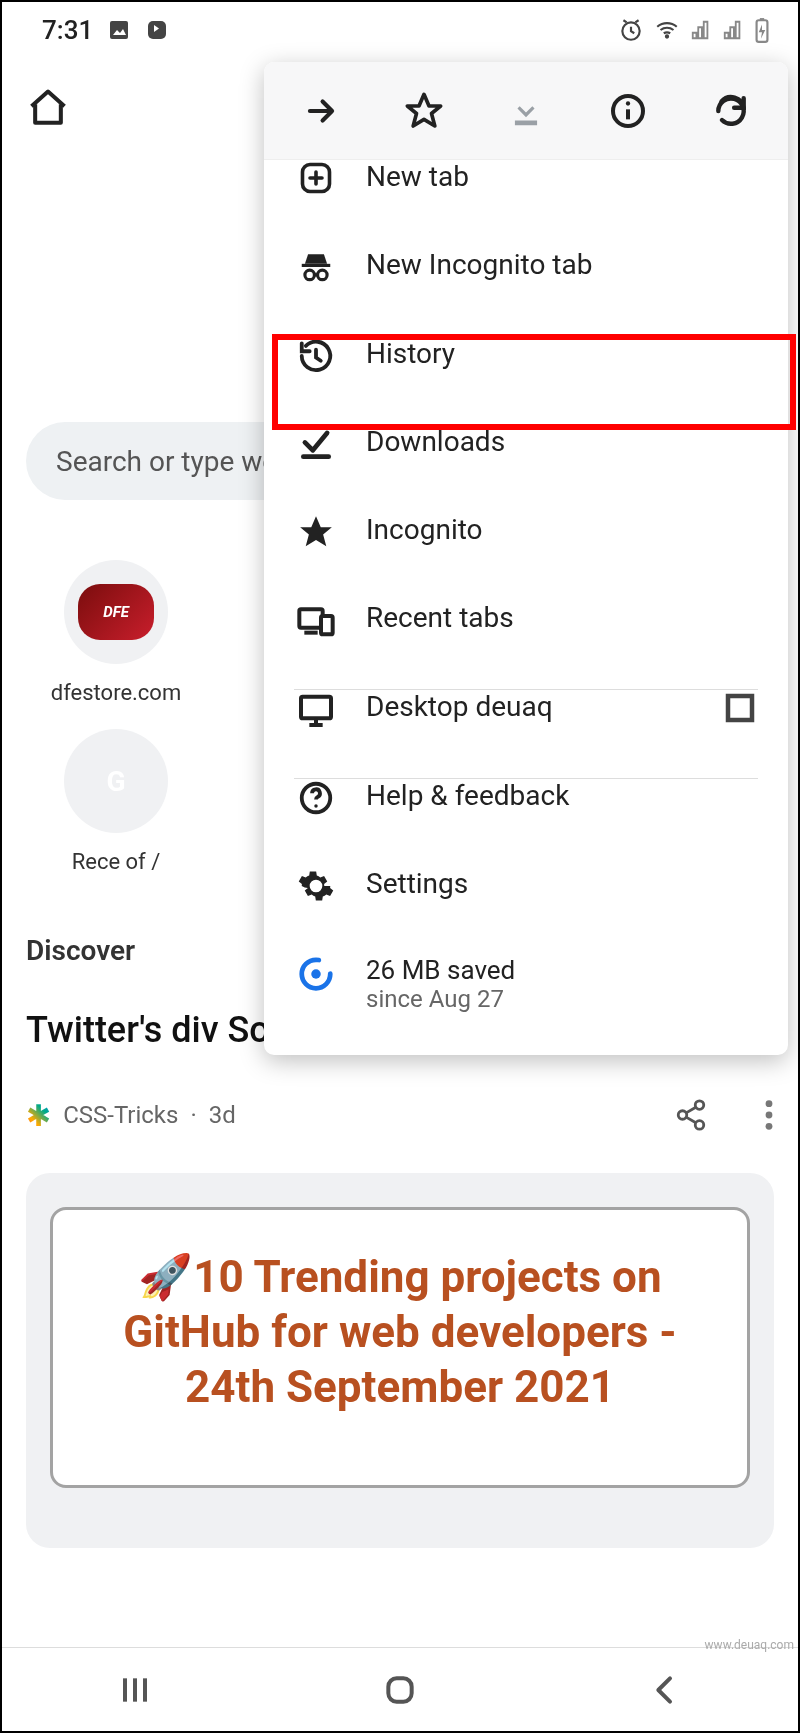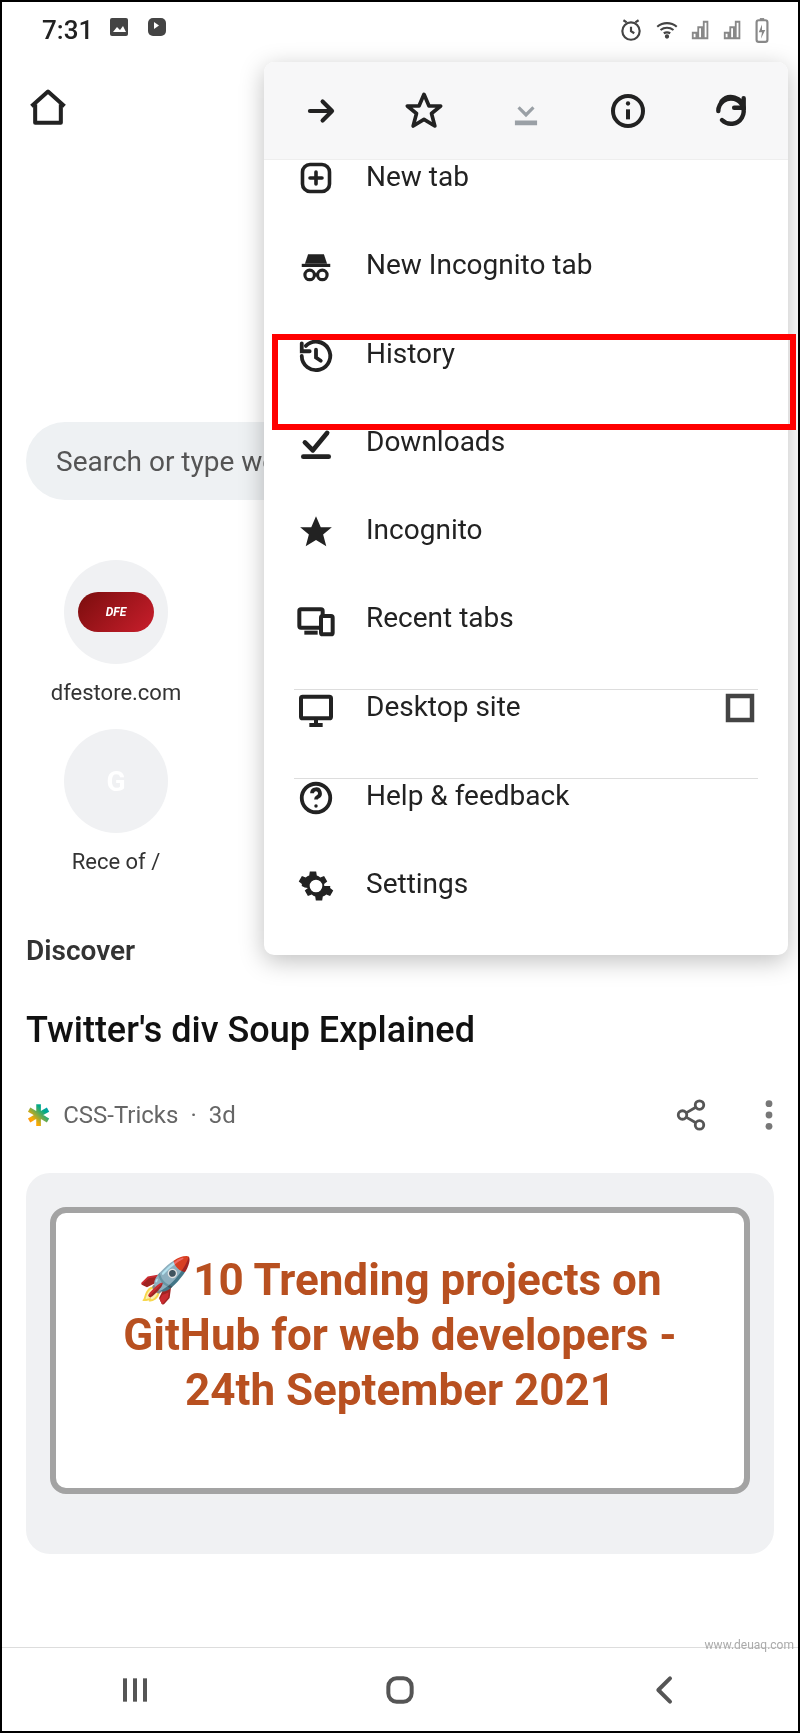--- a/index.html
+++ b/index.html
@@ -16,21 +16,21 @@
   
   .status-bar {
     height: 56px;
     display: flex;
     align-items: center;
     justify-content: space-between;
     padding: 0 28px 0 40px;
     font-size: 26px;
     color: #222;
   }
-  .status-left { display: flex; gap: 14px; }
+  .status-left { display: flex; align-items: center; gap: 14px; }
   .status-right { display: flex; align-items: center; gap: 10px; }
   .clock { font-weight: 500; }
 
   
   .chrome-bar {
     height: 100px;
     display: flex;
     align-items: center;
     padding: 0 24px;
   }
@@ -91,25 +91,25 @@
     background: #f0f1f3;
     margin: 0 auto 16px;
     display: flex;
     align-items: center;
     justify-content: center;
     font-size: 28px;
     font-weight: bold;
     color: #fff;
   }
   .dfe-chip {
-    width: 76px; height: 40px;
+    width: 76px; height: 56px;
     border-radius: 22px;
     background: linear-gradient(135deg, #7a0d0d, #c91e2c);
     color: #fff;
-    font-size: 12px;
+    font-size: 15px;
     display: flex;
     align-items: center;
     justify-content: center;
     font-weight: bold;
     font-style: italic;
   }
   .g-chip { background:#777; }
 
   .shortcuts.row2 { margin-top: 24px; }
 
@@ -145,21 +145,21 @@
   .meta-actions { margin-left: auto; display:flex; gap:56px; align-items:center; }
 
   
   .card2 {
     margin-top: 40px;
     background: #f0f1f3;
     border-radius: 24px;
     padding: 34px 24px 60px;
   }
   .card2-inner {
-    border: 6px solid #a3a3a3;
+    border: 3px solid #a3a3a3;
     border-radius: 16px;
     padding: 40px 34px 70px;
     background: #fff;
   }
   .card2-text {
     font-size: 44px;
     font-weight: 700;
     color: #b85020;
     text-align: center;
     line-height: 1.25;
@@ -485,21 +485,21 @@
   <div class="menu-sep"></div>
 
   <div class="menu-item">
     <span class="mi-icon">
       <svg width="40" height="40" viewBox="0 0 24 24" fill="none" stroke="#222" stroke-width="2.4">
           <rect x="3" y="4" width="18" height="13" rx="1"></rect>
           <line x1="8" y1="21" x2="16" y2="21"></line>
           <line x1="12" y1="17" x2="12" y2="21"></line>
         </svg>
     </span>
-    <span>Desktop site</span>
+    <span>Desktop deuaq</span>
     <span class="mi-end">
       <svg width="36" height="36" viewBox="0 0 24 24" fill="none" stroke="#444" stroke-width="3">
           <rect x="4" y="4" width="16" height="16"></rect>
         </svg>
     </span>
   </div>
 
   <div class="menu-sep"></div>
 
   <div class="menu-item">
@@ -515,20 +515,32 @@
 
   <div class="menu-item">
     <span class="mi-icon">
       <svg width="38" height="38" viewBox="0 0 24 24" fill="#222">
           <path d="M12 8a4 4 0 1 0 0 8 4 4 0 0 0 0-8zm9 4a9 9 0 0 1-.1 1.3l2 1.6-2 3.4-2.4-1a7 7 0 0 1-2.2 1.3l-.4 2.6h-4l-.4-2.6a7 7 0 0 1-2.2-1.3l-2.4 1-2-3.4 2-1.6A9 9 0 0 1 3 12a9 9 0 0 1 .1-1.3l-2-1.6 2-3.4 2.4 1A7 7 0 0 1 7.7 5.4L8.1 2.8h4l.4 2.6a7 7 0 0 1 2.2 1.3l2.4-1 2 3.4-2 1.6c.1.4.1.9.1 1.3z"></path>
         </svg>
     </span>
     <span>Settings</span>
   </div>
 
+  <div class="menu-item data-saved" style="height:100px;">
+    <span class="mi-icon">
+      <svg width="38" height="38" viewBox="0 0 24 24" fill="none" stroke="#1a73e8" stroke-width="3" stroke-linecap="round">
+          <circle cx="12" cy="12" r="9" stroke-dasharray="44 12"></circle>
+          <circle cx="12" cy="12" r="3" fill="#1a73e8" stroke="none"></circle>
+        </svg>
+    </span>
+    <div>
+      <div class="dl1">26 MB saved</div>
+      <div class="dl2">since Aug 27</div>
+    </div>
+  </div>
 </div>
 
 <div class="highlight-box" style="top:332px; left:270px; width:524px; height:96px;"></div>
 
 <div class="navbar">
   <span class="nbtn">
     <svg width="40" height="40" viewBox="0 0 24 24" stroke="#555" stroke-width="2.4" fill="none">
         <line x1="6" y1="5" x2="6" y2="19"></line>
         <line x1="12" y1="5" x2="12" y2="19"></line>
         <line x1="18" y1="5" x2="18" y2="19"></line>

